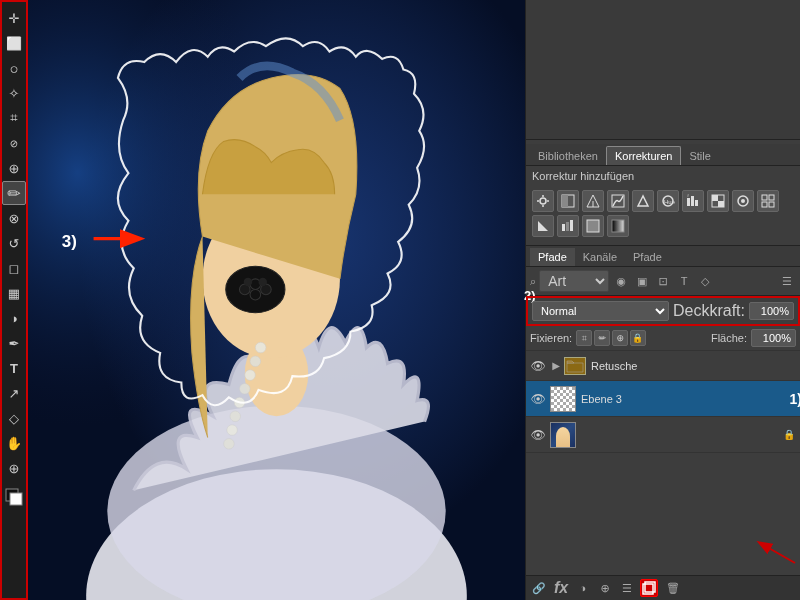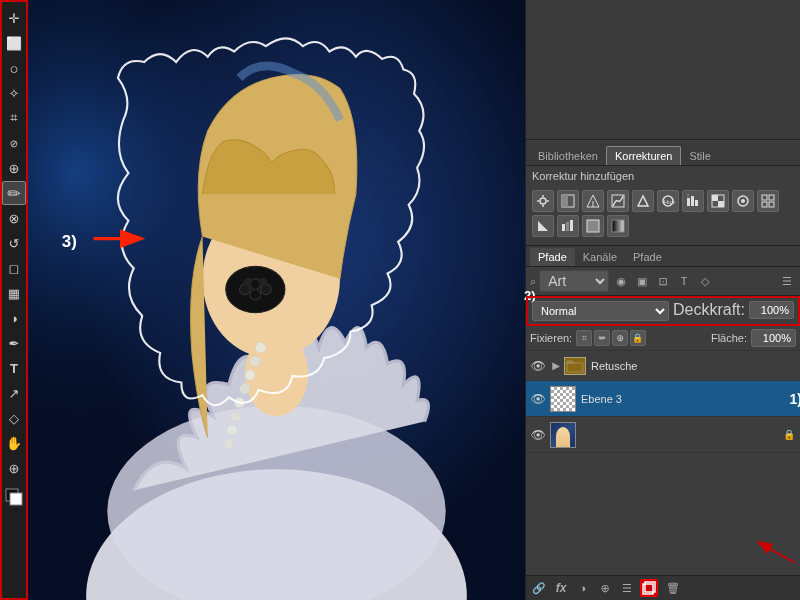--- a/index.html
+++ b/index.html
@@ -158,21 +158,21 @@
       cursor: pointer;
       display: flex;
       align-items: center;
       justify-content: center;
       font-size: 11px;
     }
 
     
     .blend-row {
       display: flex;
-      align-items: flex-start;
+      align-items: center;
       padding: 3px 4px;
       gap: 4px;
       border-bottom: 1px solid #333;
       position: relative;
     }
     .blend-select {
       background: #555;
       border: 1px solid #666;
       color: #fff;
       padding: 2px 4px;
@@ -689,21 +689,21 @@
       <div class="layer-item">
         <div class="eye-icon">👁</div>
         <div class="layer-thumb portrait-thumb"></div>
         <span class="lock-icon">🔒</span>
       </div>
 
     </div>
 
     <div class="layers-bottom" style="position:relative;">
       <div class="bottom-icon">🔗</div>
-      <div class="bottom-icon" style="font-style:italic;font-weight:bold;font-size:12px;">fx</div>
+      <div class="bottom-icon" style="font-style:italic;font-weight:bold;font-size:16px;">fx</div>
       <div class="bottom-icon">◑</div>
       <div class="bottom-icon">⊕</div>
       <div class="bottom-icon">☰</div>
       <div class="bottom-icon highlighted">
         <svg width="14" height="14" viewBox="0 0 14 14">
           <rect x="1" y="3" width="10" height="10" fill="none" stroke="#fff" stroke-width="1.5"></rect>
           <rect x="3" y="1" width="10" height="10" fill="none" stroke="#fff" stroke-width="1.5"></rect>
         </svg>
       </div>
       <div class="bottom-icon" style="margin-left:2px;">🗑</div>

